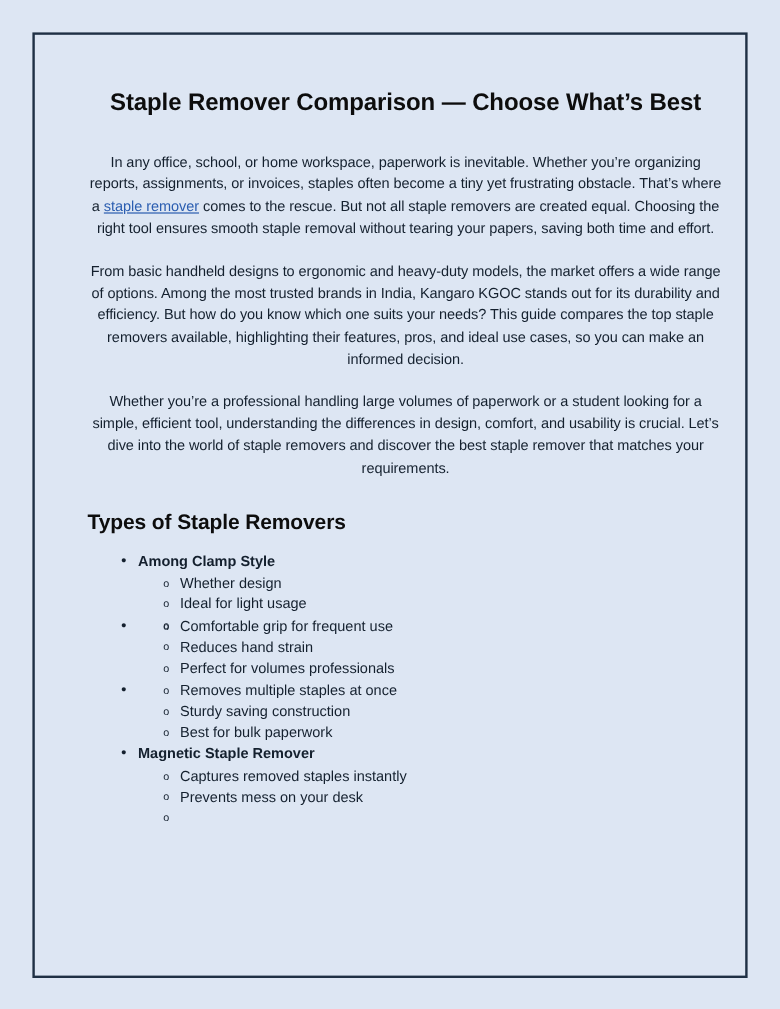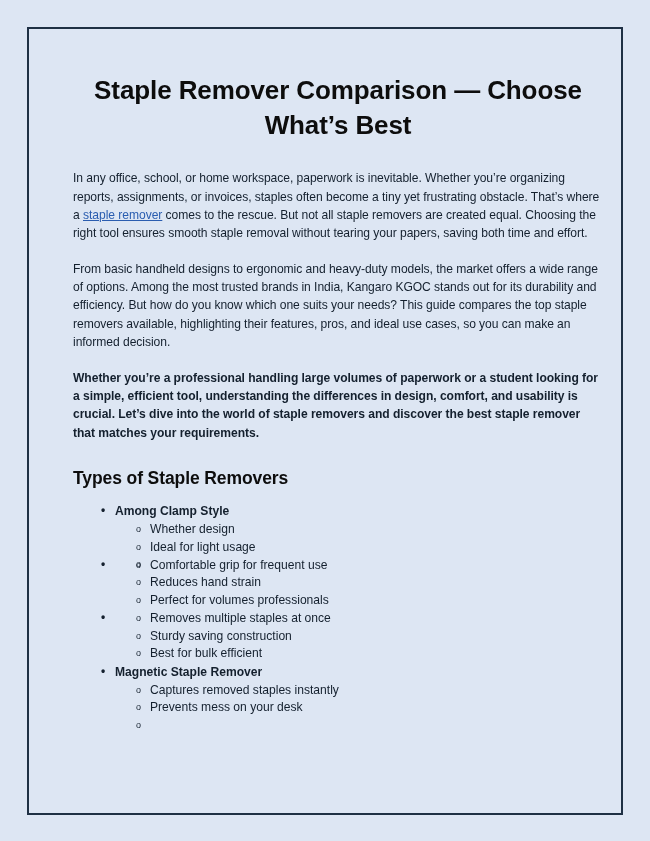--- a/index.html
+++ b/index.html
@@ -23,39 +23,38 @@
     box-sizing: border-box;
     background: #dde6f3;
   }
   .inner {
     position: absolute;
     left: 44px;
     top: 44px;
     right: 18px;
   }
   .doc-title {
-    font-size: 26px;
+    font-size: 20px;
     font-weight: bold;
     color: #0d0d0d;
     text-align: center;
     line-height: 1.35;
     letter-spacing: -0.1px;
     margin: 0 10px 26px 10px;
   }
   .para {
     font-size: 12.1px;
     color: #14202e;
     line-height: 1.52;
     margin: 0 0 17px 0;
-    text-align: left;
+    text-align: center;
     letter-spacing: -0.05px;
   }
   .para:last-of-type {
     margin-bottom: 0;
-    font-weight: bold;
   }
   .doc-link {
     color: #2a5db0;
     text-decoration: underline;
   }
   .section-heading {
     font-size: 17.5px;
     font-weight: bold;
     color: #0d0d0d;
     margin: 26px 0 14px 0;
@@ -174,21 +173,21 @@
           <li class="lvl2-item">
             <span class="marker">o</span>
             <span>Removes multiple staples at once</span>
           </li>
           <li class="lvl2-item">
             <span class="marker">o</span>
             <span>Sturdy saving construction</span>
           </li>
           <li class="lvl2-item">
             <span class="marker">o</span>
-            <span>Best for bulk efficient</span>
+            <span>Best for bulk paperwork</span>
           </li>
         </ul>
       </li>
 
       <li class="group">
         <div class="lvl1-item">
           <span class="marker">•</span>
           <span>Magnetic Staple Remover</span>
         </div>
         <ul class="lvl2">

